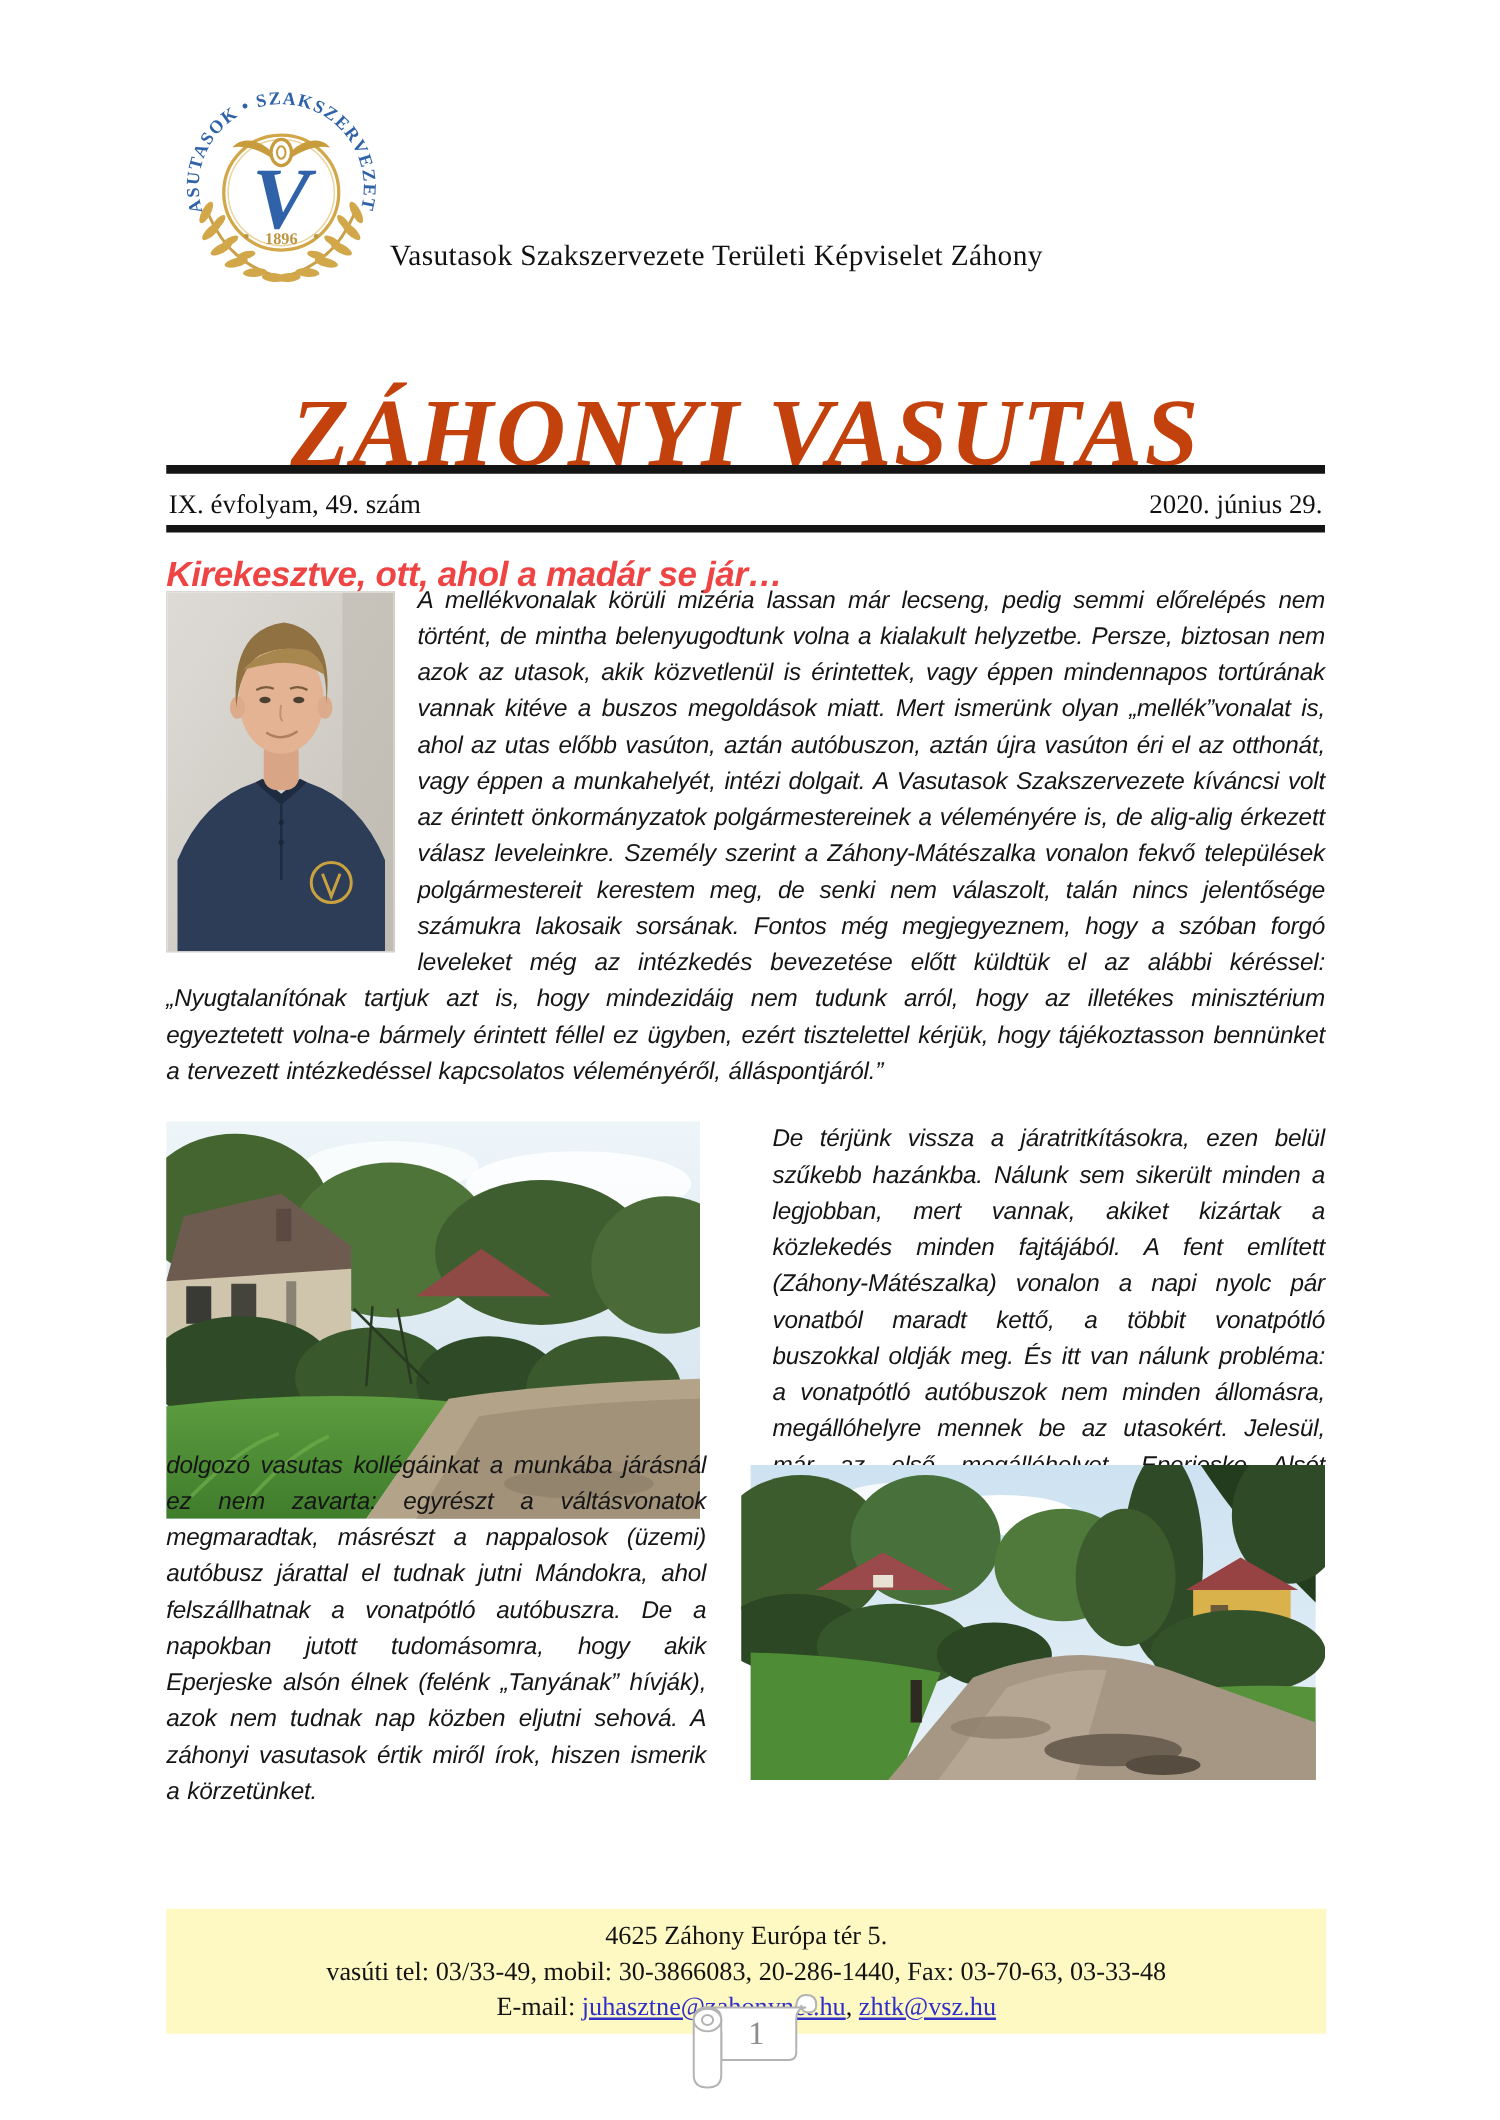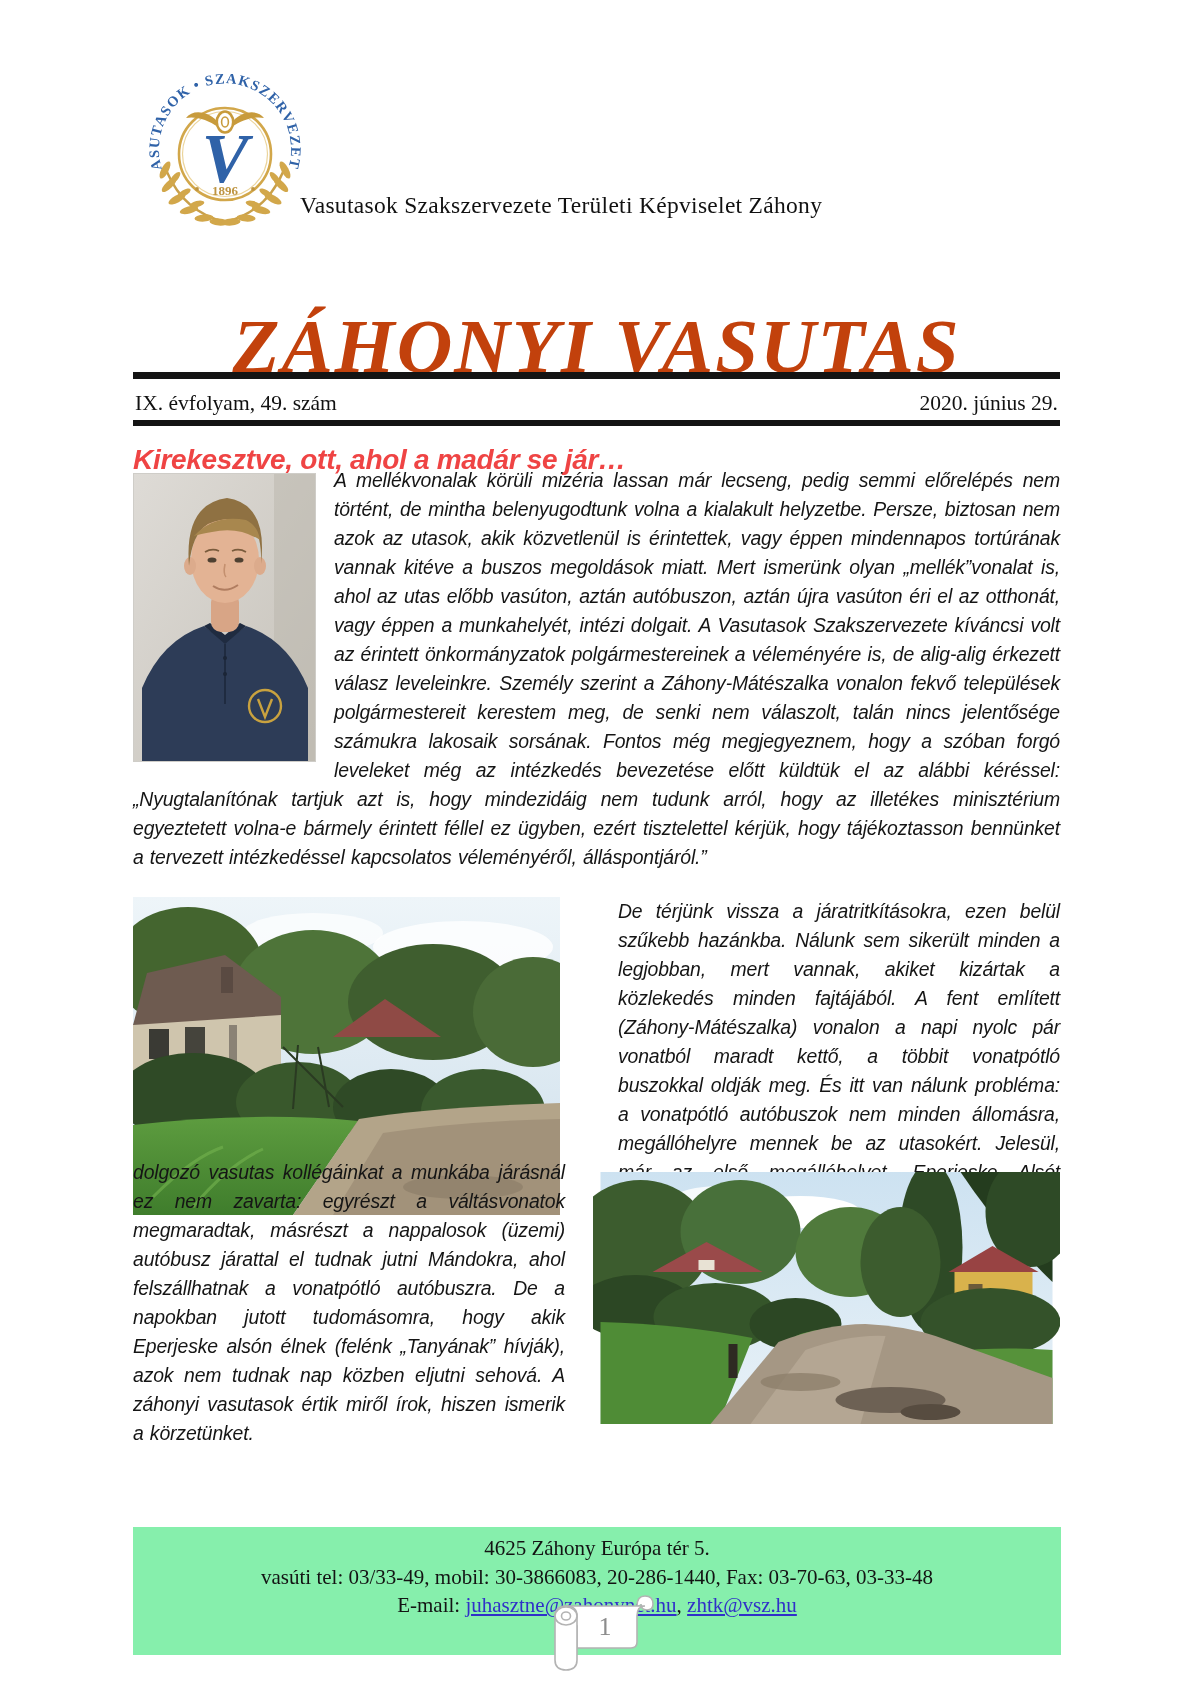--- a/index.html
+++ b/index.html
@@ -1,21 +1,21 @@
 <!DOCTYPE html>
 <html lang="hu"><head>
 <meta charset="utf-8">
 <style>
   html,body{margin:0;padding:0;background:#ffffff;}
   .page{position:relative;width:1200px;height:1696px;background:#ffffff;overflow:hidden;
         font-family:"Liberation Serif",serif;color:#000;}
 
   
   .logo{position:absolute;left:146px;top:62px;width:158px;height:166px;}
-  .org-line{position:absolute;left:300px;top:192px;font-size:23.5px;letter-spacing:.3px;color:#111;white-space:nowrap;}
+  .org-line{position:absolute;left:312px;top:192px;font-size:23.5px;letter-spacing:.3px;color:#111;white-space:nowrap;}
   .title{position:absolute;left:133px;top:248px;width:927px;text-align:center;
          font-family:"Liberation Serif",serif;font-style:italic;font-weight:bold;
          font-size:77px;line-height:92px;letter-spacing:2px;color:#c2410c;}
 
   .issue-bar{position:absolute;left:133px;top:372px;width:923px;
              border-top:7px solid #141414;border-bottom:6px solid #141414;
              display:flex;justify-content:space-between;align-items:baseline;
              font-size:21.5px;padding:12px 2px 4px 2px;color:#111;}
 
   .headline{position:absolute;left:133px;top:420px;width:927px;
@@ -35,22 +35,22 @@
   .photo-village{width:427px;height:318px;flex:0 0 auto;}
   .row-2 .col-text{flex:1;margin-left:30px;}
 
   .row-3{position:absolute;left:133px;top:1158px;width:927px;display:flex;}
   .row-3 .col-text{width:432px;flex:0 0 auto;}
   .photo-road{flex:1;margin-left:28px;margin-top:14px;height:252px;}
 
   .photo-frame svg{display:block;width:100%;height:100%;}
 
   
-  .footer{position:absolute;left:133px;top:1527px;width:928px;height:128px;
-          background:#86efac;text-align:center;font-size:21px;line-height:28.5px;
+  .footer{position:absolute;left:133px;top:1527px;width:928px;height:100px;
+          background:#fef9c3;text-align:center;font-size:21px;line-height:28.5px;
           padding-top:7px;box-sizing:border-box;color:#131313;}
   .footer a{color:#3030C8;text-decoration:underline;cursor:pointer;}
 
   .page-scroll{position:absolute;left:541px;top:1590px;width:118px;height:86px;}
 </style>
 </head>
 <body>
 
 <div class="page">
 

